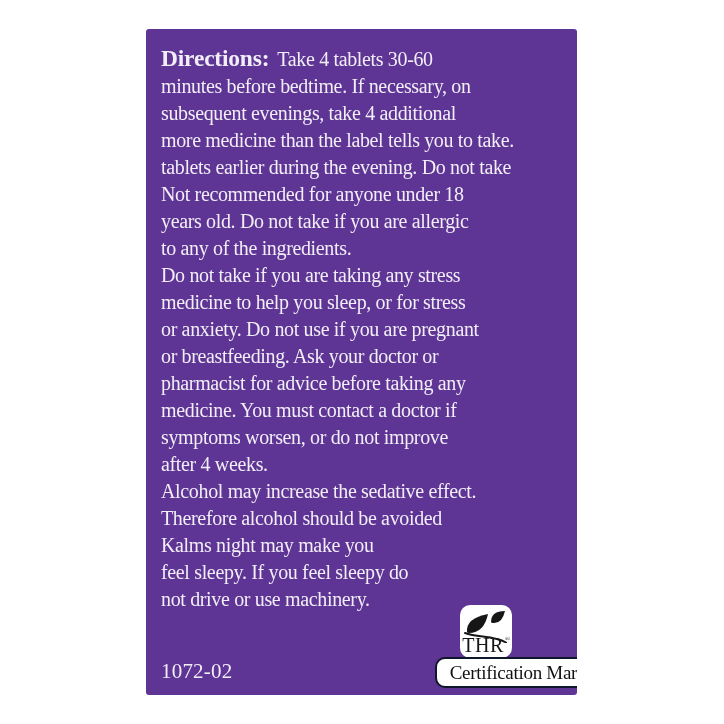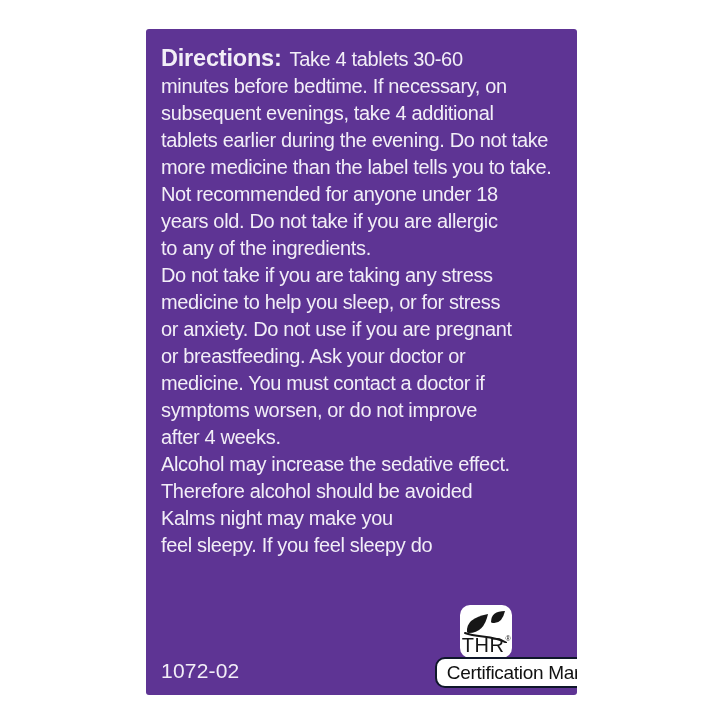--- a/index.html
+++ b/index.html
@@ -84,45 +84,47 @@
     font-size:19px;
     letter-spacing:-0.3px;
     white-space:nowrap;
     margin-left:33px;
   }
 </style>
 </head>
 <body>
 
 <div class="page" style="background: rgb(255, 255, 255);">
-  <div class="label" style="background: rgb(94, 52, 148); color: rgb(242, 238, 247);">
+  <div class="label" style="background: rgb(94, 52, 148); color: rgb(242, 238, 247); font-family: Liberation Serif, serif;">
 
     <div class="text-block">
       <div class="line first-line">
         <span class="heading-bold">Directions:</span><span>Take 4 tablets 30-60</span>
       </div>
       <div id="lines-container">
           <div class="line">minutes before bedtime. If necessary, on</div>
           <div class="line">subsequent evenings, take 4 additional</div>
+          <div class="line">more medicine than the label tells you to take.</div>
           <div class="line">tablets earlier during the evening. Do not take</div>
-          <div class="line">more medicine than the label tells you to take.</div>
           <div class="line">Not recommended for anyone under 18</div>
           <div class="line">years old. Do not take if you are allergic</div>
           <div class="line">to any of the ingredients.</div>
           <div class="line">Do not take if you are taking any stress</div>
           <div class="line">medicine to help you sleep, or for stress</div>
           <div class="line">or anxiety. Do not use if you are pregnant</div>
           <div class="line">or breastfeeding. Ask your doctor or</div>
+          <div class="line">pharmacist for advice before taking any</div>
           <div class="line">medicine. You must contact a doctor if</div>
           <div class="line">symptoms worsen, or do not improve</div>
           <div class="line">after 4 weeks.</div>
           <div class="line">Alcohol may increase the sedative effect.</div>
           <div class="line">Therefore alcohol should be avoided</div>
           <div class="line">Kalms night may make you</div>
           <div class="line">feel sleepy. If you feel sleepy do</div>
+          <div class="line">not drive or use machinery.</div>
         </div>
     </div>
 
     <div class="code">1072-02</div>
 
     <div class="thr-square">
       <svg class="thr-leaves" viewBox="0 0 52 36" xmlns="http://www.w3.org/2000/svg">
         <path d="M7,25 Q6,11 28,7 Q24,26 9,26 Q7.4,26 7,25 Z" fill="#161616"></path>
         <path d="M31,15 Q31,4 45,4 Q42,17 33,16 Q31.3,15.8 31,15 Z" fill="#161616"></path>
         <path d="M5,26 C18,31 33,28 46,35.5" fill="none" stroke="#161616" stroke-width="2" stroke-linecap="round"></path>

